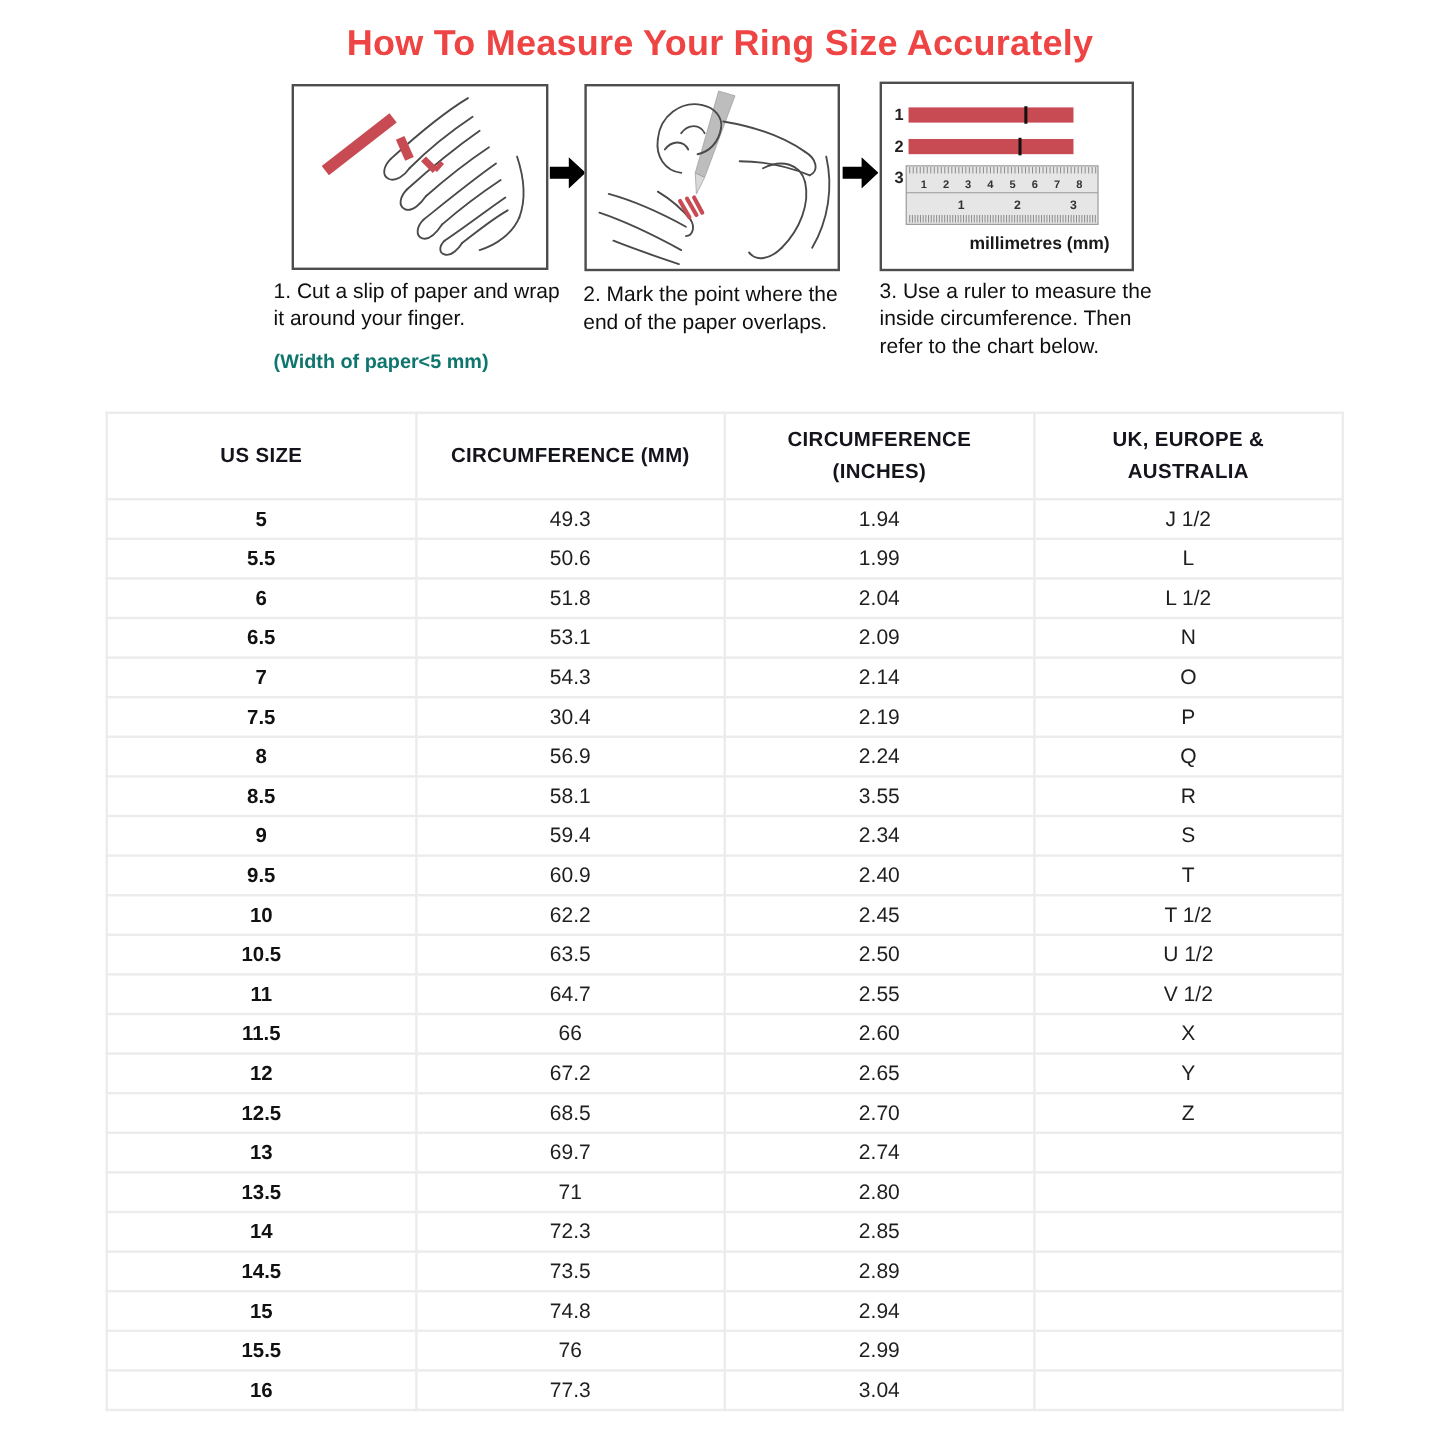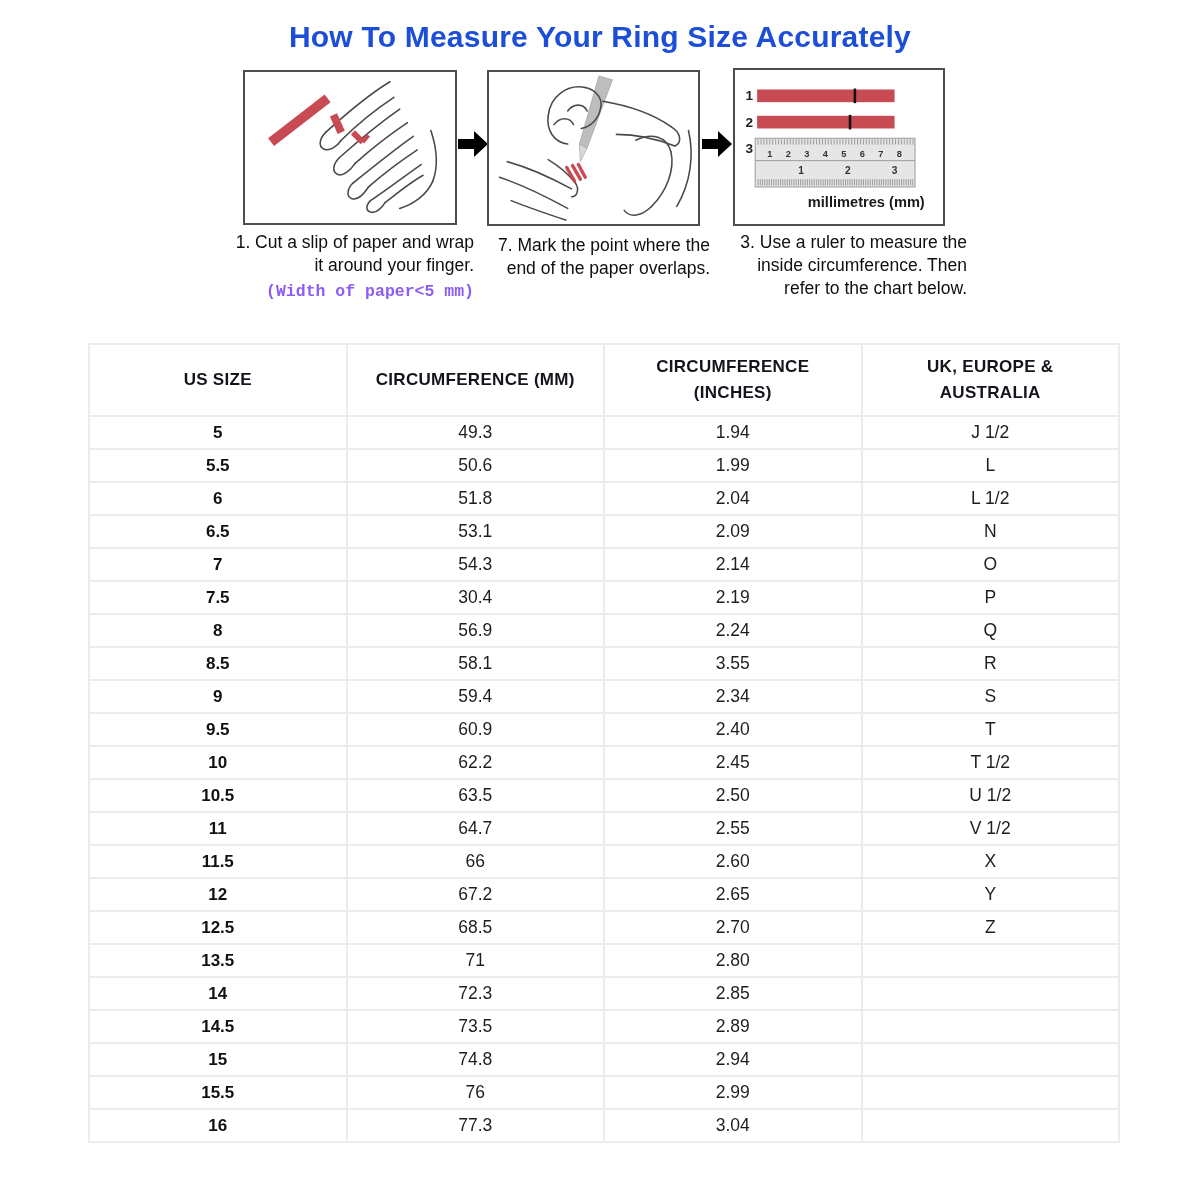--- a/index.html
+++ b/index.html
@@ -12,51 +12,50 @@
     font-family: "Liberation Sans", sans-serif;
     color: #111;
     overflow: hidden;
   }
   .page-title {
     position: absolute;
     top: 20px; left: 0; right: 0;
     text-align: center;
     font-size: 30px;
     font-weight: 700;
-    color: #1d4ed8;
+    color: #ef4444;
     letter-spacing: 0.2px;
   }
   .step-box {
     position: absolute;
     border: 2px solid #4d4d4d;
     background: #fff;
   }
   #step1-box { left: 243px; top: 70px; width: 214px; height: 155px; }
   #step2-box { left: 487px; top: 70px; width: 213px; height: 156px; }
   #step3-box { left: 733px; top: 68px; width: 212px; height: 158px; }
   .step-box svg { display: block; width: 100%; height: 100%; }
   .flow-arrow { position: absolute; width: 30px; height: 26px; }
   #arrow-1 { left: 458px; top: 131px; }
   #arrow-2 { left: 702px; top: 131px; }
   .step-caption {
     position: absolute;
     font-size: 17.5px;
     line-height: 23px;
     color: #0f0f0f;
-    text-align: right;
   }
   #caption-1 { left: 228px; top: 231px; width: 246px; }
   #caption-2 { left: 486px; top: 234px; width: 224px; }
   #caption-3 { left: 733px; top: 231px; width: 234px; }
   .step-note {
-    font-family: Liberation Mono, monospace;
+    font-family: Liberation Sans, sans-serif;
     font-weight: 700;
     font-size: 16.5px;
-    margin-top: 3px;
-    color: #8b5cf6;
+    margin-top: 14px;
+    color: #0f766e;
   }
   table.size-table {
     position: absolute;
     left: 88px; top: 343px;
     width: 1032px;
     border-collapse: collapse;
     table-layout: fixed;
   }
   .size-table col { width: 25%; }
   .size-table th, .size-table td {
@@ -322,21 +321,21 @@
       </g>
       <text x="134" y="141" font-size="15" font-weight="700" fill="#1a1a1a" text-anchor="middle">millimetres (mm)</text>
     </svg>
   </div>
 
   <div class="step-caption" id="caption-1">
     <div>1. Cut a slip of paper and wrap it around your finger.</div>
     <div class="step-note">(Width of paper&lt;5 mm)</div>
   </div>
   <div class="step-caption" id="caption-2">
-    <div>7. Mark the point where the end of the paper overlaps.</div>
+    <div>2. Mark the point where the end of the paper overlaps.</div>
   </div>
   <div class="step-caption" id="caption-3">
     <div>3. Use a ruler to measure the inside circumference. Then refer to the chart below.</div>
   </div>
 
   <table class="size-table">
     <colgroup>
         <col>
         <col>
         <col>
@@ -451,20 +450,26 @@
           <td>2.65</td>
           <td>Y</td>
         </tr>
         <tr>
           <td class="c-size">12.5</td>
           <td>68.5</td>
           <td>2.70</td>
           <td>Z</td>
         </tr>
         <tr>
+          <td class="c-size">13</td>
+          <td>69.7</td>
+          <td>2.74</td>
+          <td></td>
+        </tr>
+        <tr>
           <td class="c-size">13.5</td>
           <td>71</td>
           <td>2.80</td>
           <td></td>
         </tr>
         <tr>
           <td class="c-size">14</td>
           <td>72.3</td>
           <td>2.85</td>
           <td></td>

